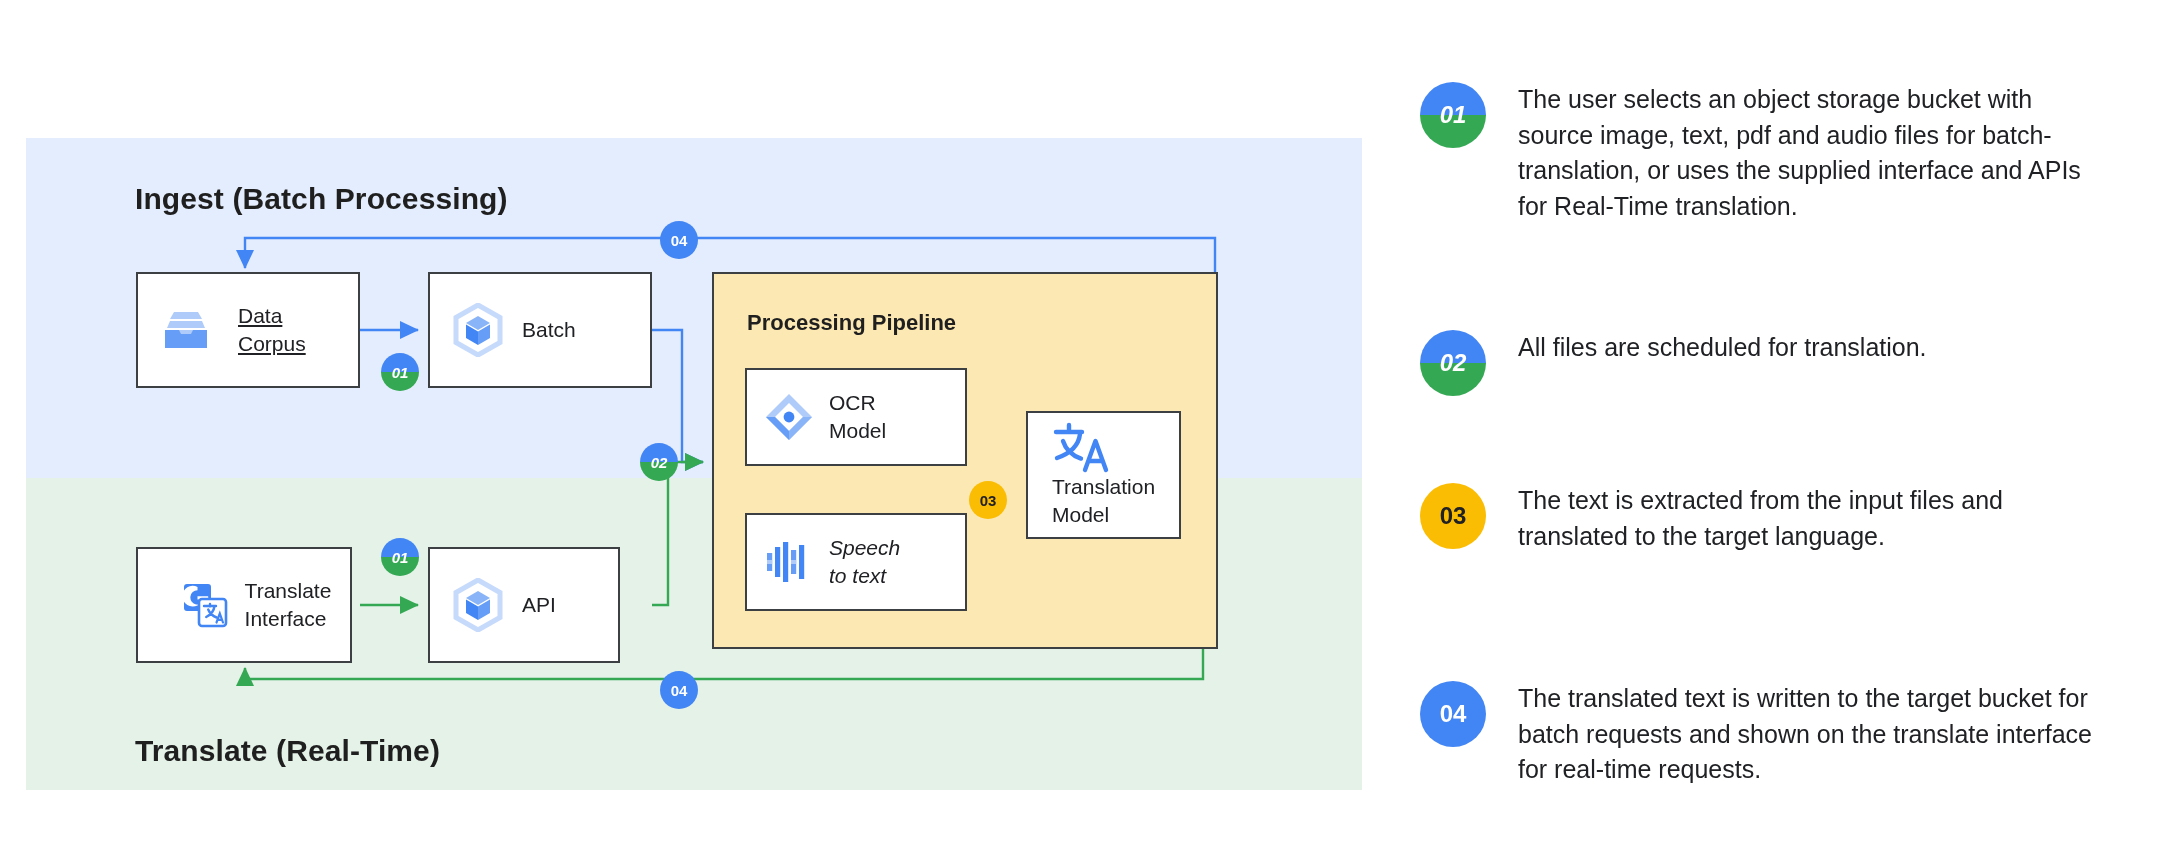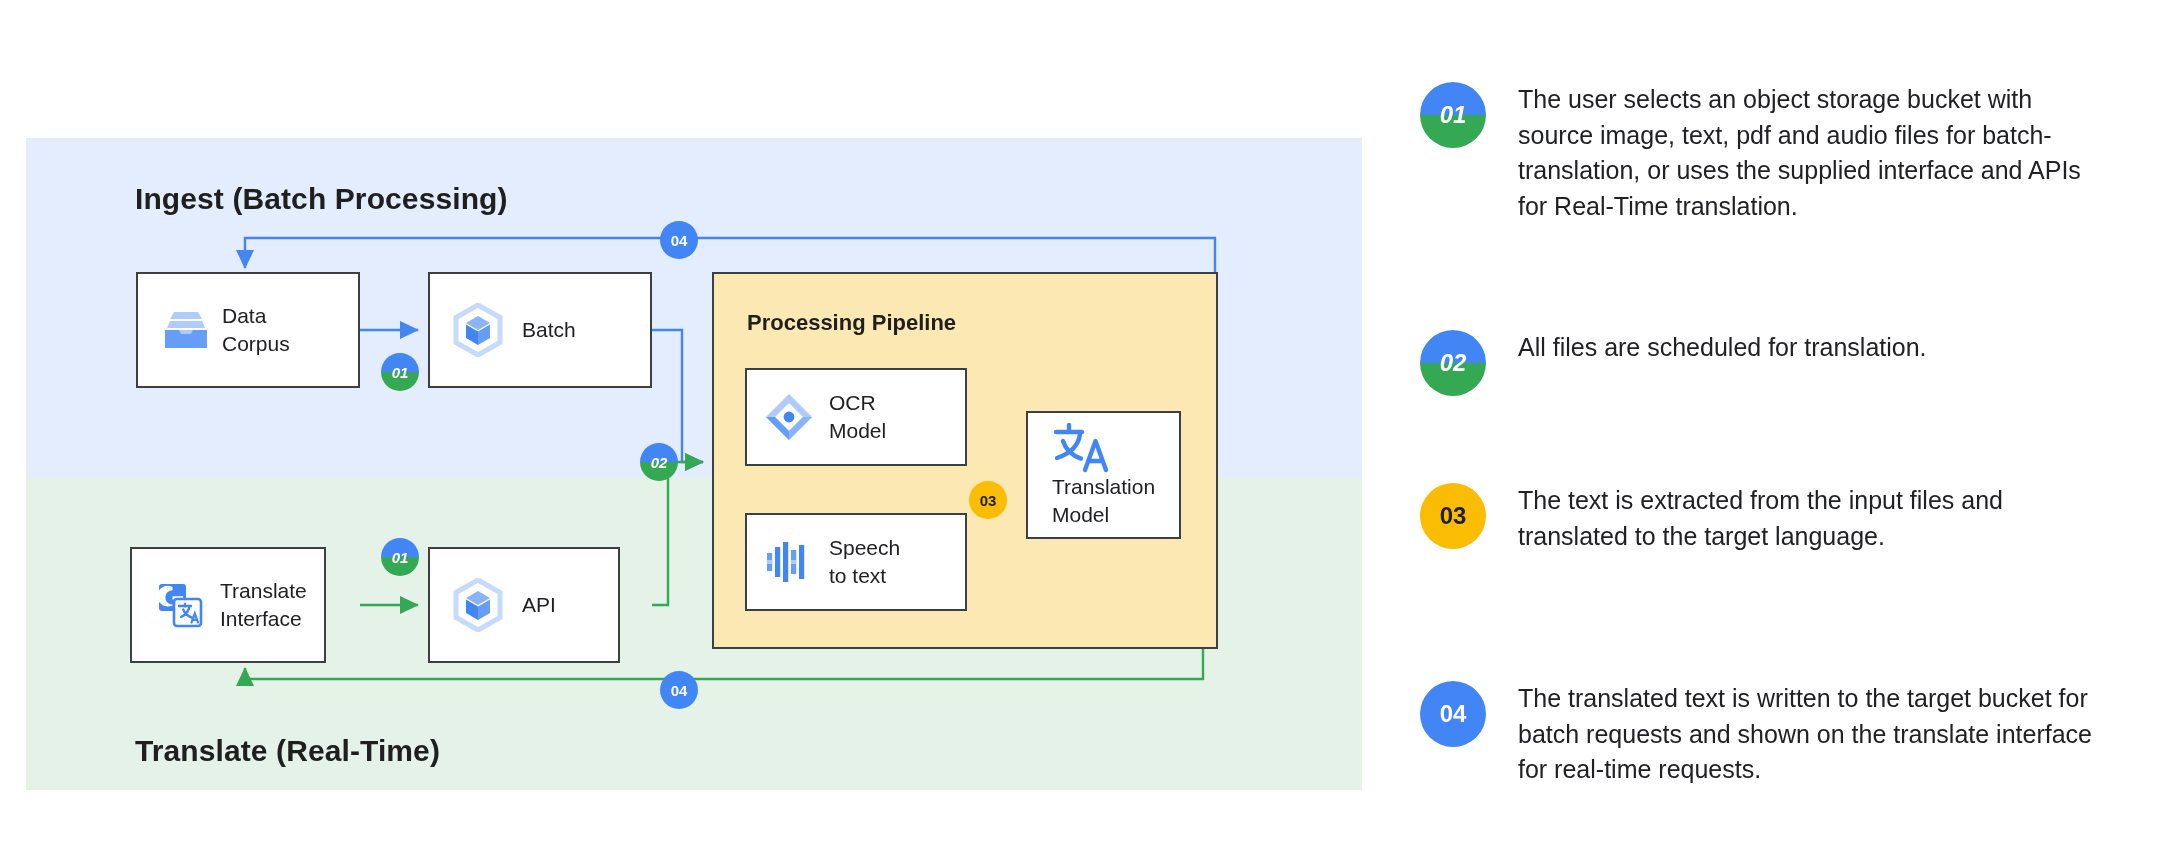--- a/index.html
+++ b/index.html
@@ -61,27 +61,27 @@
   }
   .node .node-label {
     font-size: 21px;
     color: #202124;
     line-height: 1.32;
     white-space: pre-line;
   }
 
   #node-data-corpus      { left: 136px; top: 272px; width: 224px; height: 116px; }
   #node-data-corpus .icon{ width: 56px; margin-left: 20px; }
-  #node-data-corpus .node-label { margin-left: 8px; }
+  #node-data-corpus .node-label { margin-left: 24px; text-decoration: underline; }
 
   #node-batch            { left: 428px; top: 272px; width: 224px; height: 116px; }
   #node-batch .icon      { width: 56px; margin-left: 20px; }
   #node-batch .node-label{ margin-left: 16px; }
 
-  #node-translate-interface { left: 130px; top: 547px; width: 196px; height: 116px; }
+  #node-translate-interface { left: 136px; top: 547px; width: 216px; height: 116px; justify-content: center; }
   #node-translate-interface .icon { width: 52px; margin-left: 22px; }
   #node-translate-interface .node-label { margin-left: 14px; }
 
   #node-api              { left: 428px; top: 547px; width: 192px; height: 116px; }
   #node-api .icon        { width: 56px; margin-left: 20px; }
   #node-api .node-label  { margin-left: 16px; }
 
   
   #pipeline {
     position: absolute;
@@ -98,21 +98,21 @@
     font-size: 22px;
     font-weight: bold;
     color: #1f1f1f;
     white-space: nowrap;
   }
 
   #node-ocr-model  { left: 745px; top: 368px; width: 222px; height: 98px; }
   #node-ocr-model .icon  { width: 52px; margin-left: 16px; }
   #node-ocr-model .node-label { margin-left: 14px; }
 
-  #node-speech-to-text { left: 745px; top: 513px; width: 222px; height: 98px; }
+  #node-speech-to-text { left: 745px; top: 513px; width: 222px; height: 98px; font-style: italic; }
   #node-speech-to-text .icon { width: 52px; margin-left: 16px; }
   #node-speech-to-text .node-label { margin-left: 14px; }
 
   #node-translation-model {
     left: 1026px; top: 411px; width: 155px; height: 128px;
     flex-direction: column;
     align-items: flex-start;
     justify-content: center;
   }
   #node-translation-model .icon { width: 62px; height: 52px; margin-left: 24px; }

